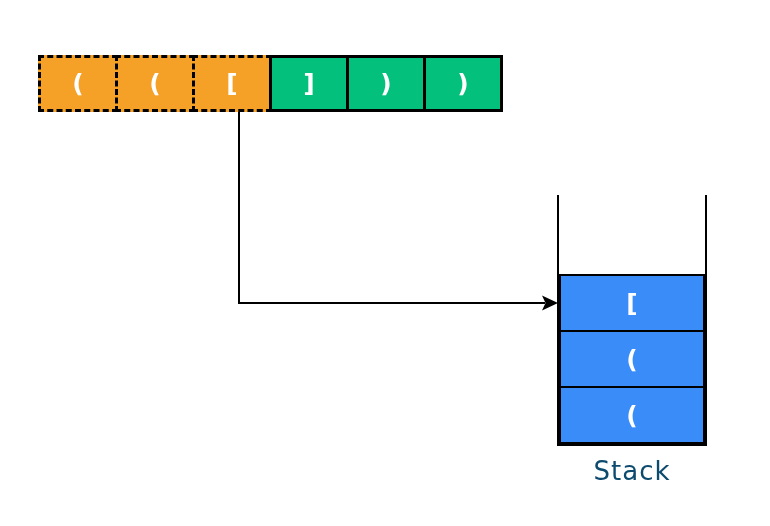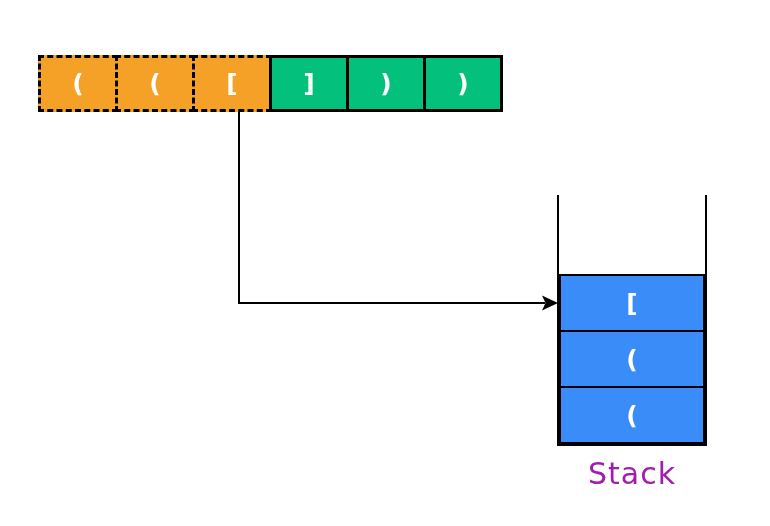--- a/index.html
+++ b/index.html
@@ -81,22 +81,22 @@
     line-height: 1;
   }
   .stack-item + .stack-item { margin-top: -2px; }
 
   .stack-label {
     position: absolute;
     left: 557px;
     top: 456px;
     width: 150px;
     text-align: center;
-    font-size: 30px;
-    color: #a21caf;
+    font-size: 26px;
+    color: #0c4a6e;
     letter-spacing: 1px;
   }
 </style>
 </head>
 <body>
 
 <div class="canvas">
 
   <div class="seq-row">
     <div class="cell" data-status="processed" style="background-color: rgb(245, 161, 40);">

